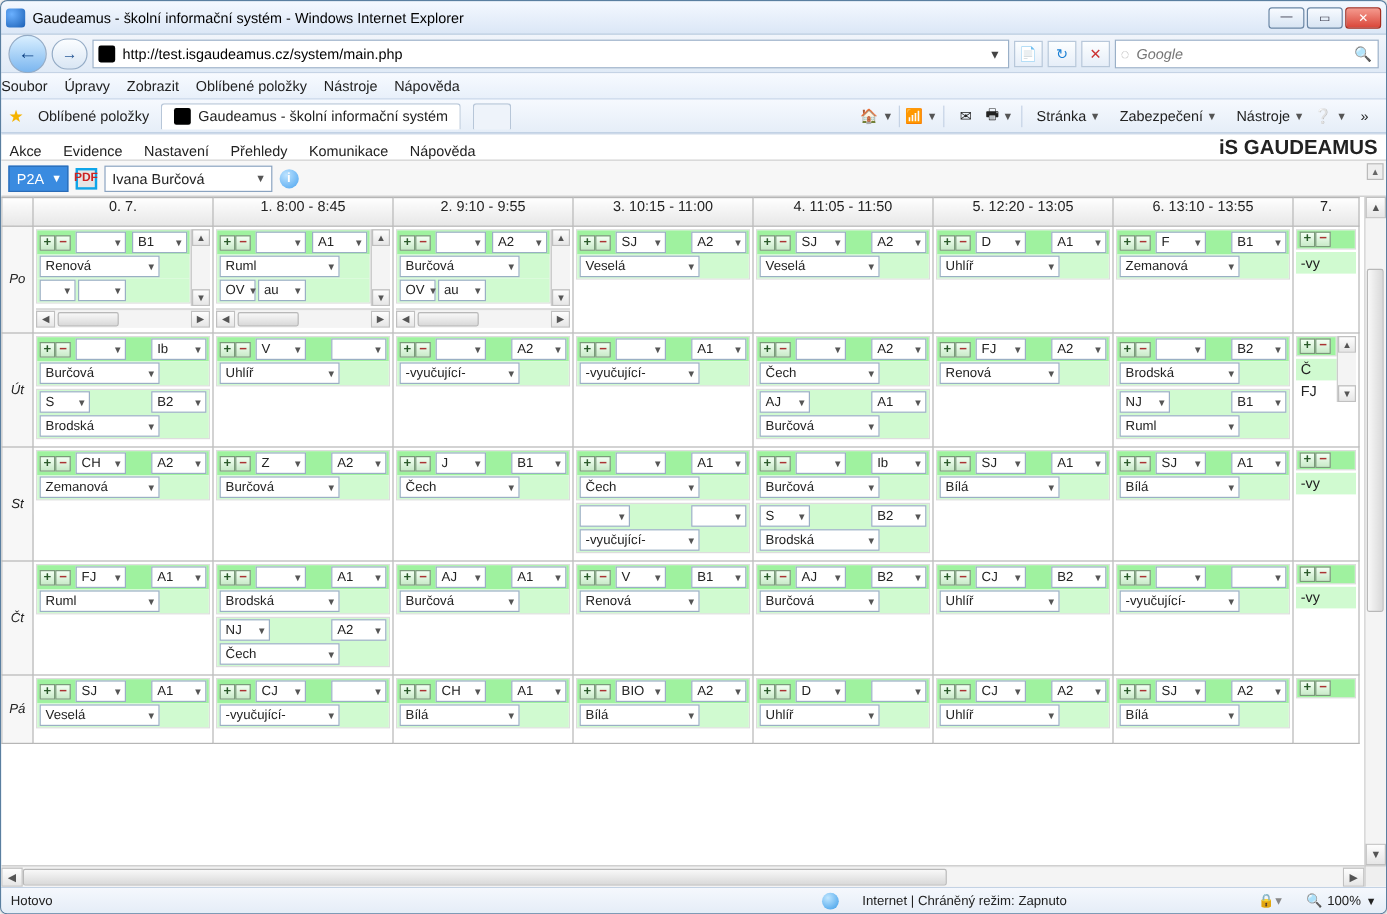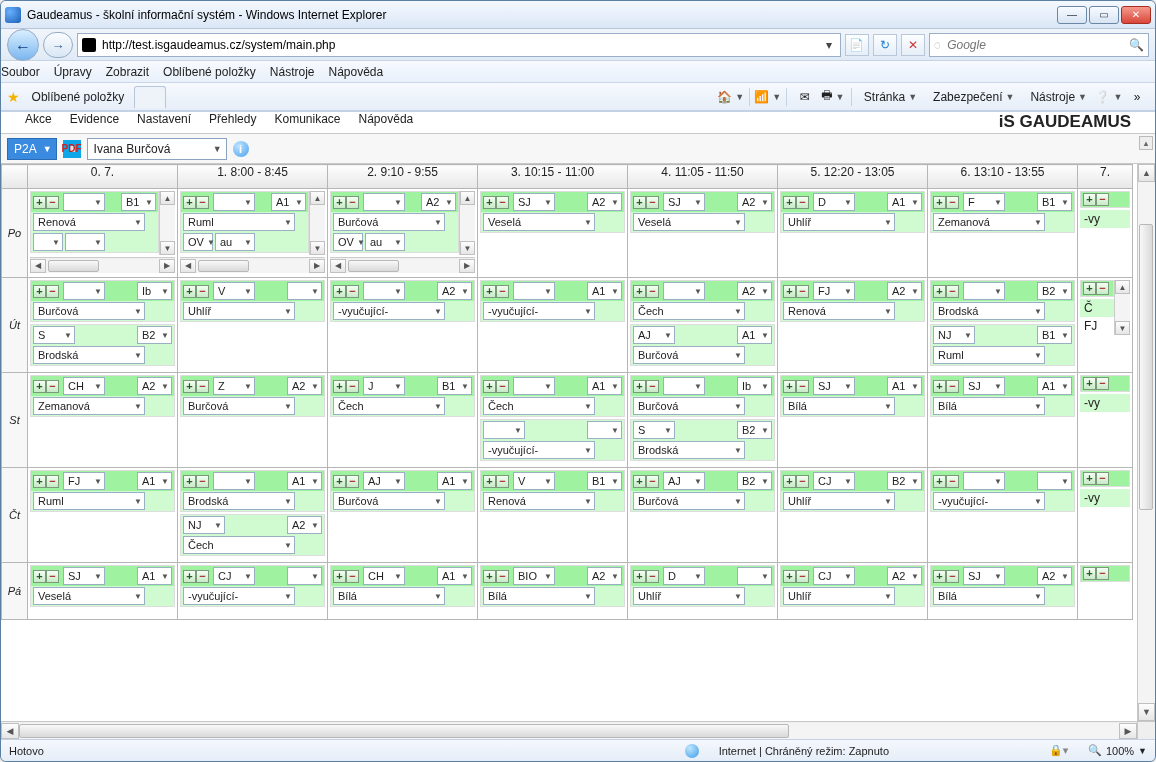--- a/index.html
+++ b/index.html
@@ -33,28 +33,28 @@
   .tab .ico{width:14px;height:14px;background:#000;border-radius:2px;}
   .tab.blank{width:32px;background:#eef3fa;}
   .cmdbar-right{margin-left:auto;display:flex;align-items:center;gap:4px;}
   .cmd{height:22px;padding:0 6px;display:flex;align-items:center;gap:3px;border-radius:3px;}
   .cmd .caret{font-size:9px;color:#555;}
   .cmd.icon{width:24px;justify-content:center;padding:0;}
   .sep{width:1px;height:18px;background:#c5d3e5;margin:0 2px;}
 
   
   .app{flex:1;background:#fff;display:flex;flex-direction:column;border-top:1px solid #c3d2e4; position:relative;}
-  .appmenu{height:22px;border-bottom:1px solid #c8c8c8;display:flex;align-items:flex-start;padding:0 24px;gap:18px;font-size:12px;}
+  .appmenu{height:22px;border-bottom:1px solid #c8c8c8;display:flex;align-items:flex-end;padding:0 7px;gap:18px;font-size:12px;}
   .appmenu .brand{margin-left:auto;font-weight:bold;font-family:Arial;font-size:17px;}
 
   .apptoolbar{height:30px;border-bottom:1px solid #c8c8c8;display:flex;align-items:center;padding:0 6px;gap:6px;background:#f7f7f7;}
   .sel{height:22px;border:1px solid #8aa3c0;background:#fff;display:flex;align-items:center;padding:0 4px 0 6px;gap:6px;}
   .sel .caret{font-size:9px;color:#555;}
   .sel.class{background:#3a8be0;color:#fff;border-color:#2a6bb6;}
-  .pdfico{width:18px;height:18px;display:flex;align-items:center;justify-content:center;color:#c22;font-weight:bold;font-size:10px;border:6px solid #0ea5e9;background:#e5e5e5;}
+  .pdfico{width:18px;height:18px;display:flex;align-items:center;justify-content:center;color:#c22;font-weight:bold;font-size:10px;border:2px solid #0ea5e9;background:#e5e5e5;}
   .infoico{width:16px;height:16px;border-radius:8px;background:radial-gradient(circle at 35% 30%,#bde3ff,#4aa3ef);display:flex;align-items:center;justify-content:center;color:#fff;font-size:11px;font-weight:bold;}
 
   .gridwrap{flex:1;overflow:hidden;position:relative;}
   .gridscroll{position:absolute;inset:0 18px 18px 0;overflow:hidden;}
   .hscroll{position:absolute;left:0;right:18px;bottom:0;height:18px;background:#efefef;border-top:1px solid #c8c8c8;display:flex;align-items:center;}
   .hscroll .arrow{width:18px;height:16px;border:1px solid #c0c0c0;background:linear-gradient(#fdfdfd,#e6e6e6);display:flex;align-items:center;justify-content:center;font-size:9px;color:#555;}
   .hscroll .track{flex:1;height:16px;background:#f4f4f4;position:relative;}
   .hscroll .thumb{position:absolute;top:1px;left:0;height:14px;width:70%;background:linear-gradient(#f8f8f8,#d9d9d9);border:1px solid #b8b8b8;border-radius:2px;}
   .vscroll{position:absolute;top:0;right:0;bottom:18px;width:18px;background:#efefef;border-left:1px solid #c8c8c8;display:flex;flex-direction:column;}
   .vscroll .arrow{height:18px;border:1px solid #c0c0c0;background:linear-gradient(#fdfdfd,#e6e6e6);display:flex;align-items:center;justify-content:center;font-size:9px;color:#555;}
@@ -73,22 +73,22 @@
   .lesson{border:1px solid #ddd;margin-bottom:2px;background:#fff;}
   .lesson .row1{background:#9ff29f;display:flex;align-items:center;gap:2px;padding:1px 2px;}
   .lesson .row2{background:#d0fad0;display:flex;align-items:center;gap:2px;padding:1px 2px;}
   .lesson .row1.pale{background:#d0fad0;}
   .pm{display:flex;gap:0;margin-right:2px;}
   .pm span{width:13px;height:13px;border:1px solid #7a9a7a;display:flex;align-items:center;justify-content:center;font-size:11px;line-height:1;background:linear-gradient(#f4fff4,#c8eac8);color:#2a5a2a;font-weight:bold;}
   .pm .minus{color:#a33;}
   .dd{height:18px;border:1px solid #9aafc4;background:#fff;display:flex;align-items:center;justify-content:space-between;padding:0 2px 0 4px;font-size:11px;min-width:28px;}
   .dd .caret{font-size:8px;color:#555;margin-left:3px;}
   .dd.subj{width:42px;}
-  .dd.room{width:35px;}
-  .dd.teacher{width:112px;}
+  .dd.room{width:46px;}
+  .dd.teacher{width:100px;}
   .dd.tiny{width:30px;}
   .dd.au{width:40px;}
   .spacer{flex:1;}
 
   .miniscroll{height:16px;background:#f0f0f0;border-top:1px solid #ccc;display:flex;align-items:center;margin-top:2px;}
   .miniscroll .arrow{width:16px;height:14px;border:1px solid #c0c0c0;background:linear-gradient(#fdfdfd,#e6e6e6);display:flex;align-items:center;justify-content:center;font-size:8px;color:#555;}
   .miniscroll .track{flex:1;height:14px;background:#f4f4f4;position:relative;}
   .miniscroll .thumb{position:absolute;top:1px;left:2px;height:12px;width:45%;background:linear-gradient(#f8f8f8,#d9d9d9);border:1px solid #b8b8b8;border-radius:2px;}
 
   .cellvscroll{width:16px;background:#f0f0f0;border-left:1px solid #ccc;display:flex;flex-direction:column;}
@@ -140,20 +140,24 @@
     <span>Úpravy</span>
     <span>Zobrazit</span>
     <span>Oblíbené položky</span>
     <span>Nástroje</span>
     <span>Nápověda</span>
   </div>
 
   <div class="favbar">
     <span class="star">★</span>
     <span>Oblíbené položky</span>
+    <div class="tab">
+      <div class="ico"></div>
+      <span>Gaudeamus - školní informační systém</span>
+    </div>
     <div class="tab blank"></div>
 
     <div class="cmdbar-right">
       <div class="cmd icon">🏠<span class="caret">▼</span></div>
       <div class="sep"></div>
       <div class="cmd icon" style="color:#e67e22;">📶<span class="caret">▼</span></div>
       <div class="sep"></div>
       <div class="cmd icon">✉</div>
       <div class="cmd icon">🖶<span class="caret">▼</span></div>
       <div class="sep"></div>

